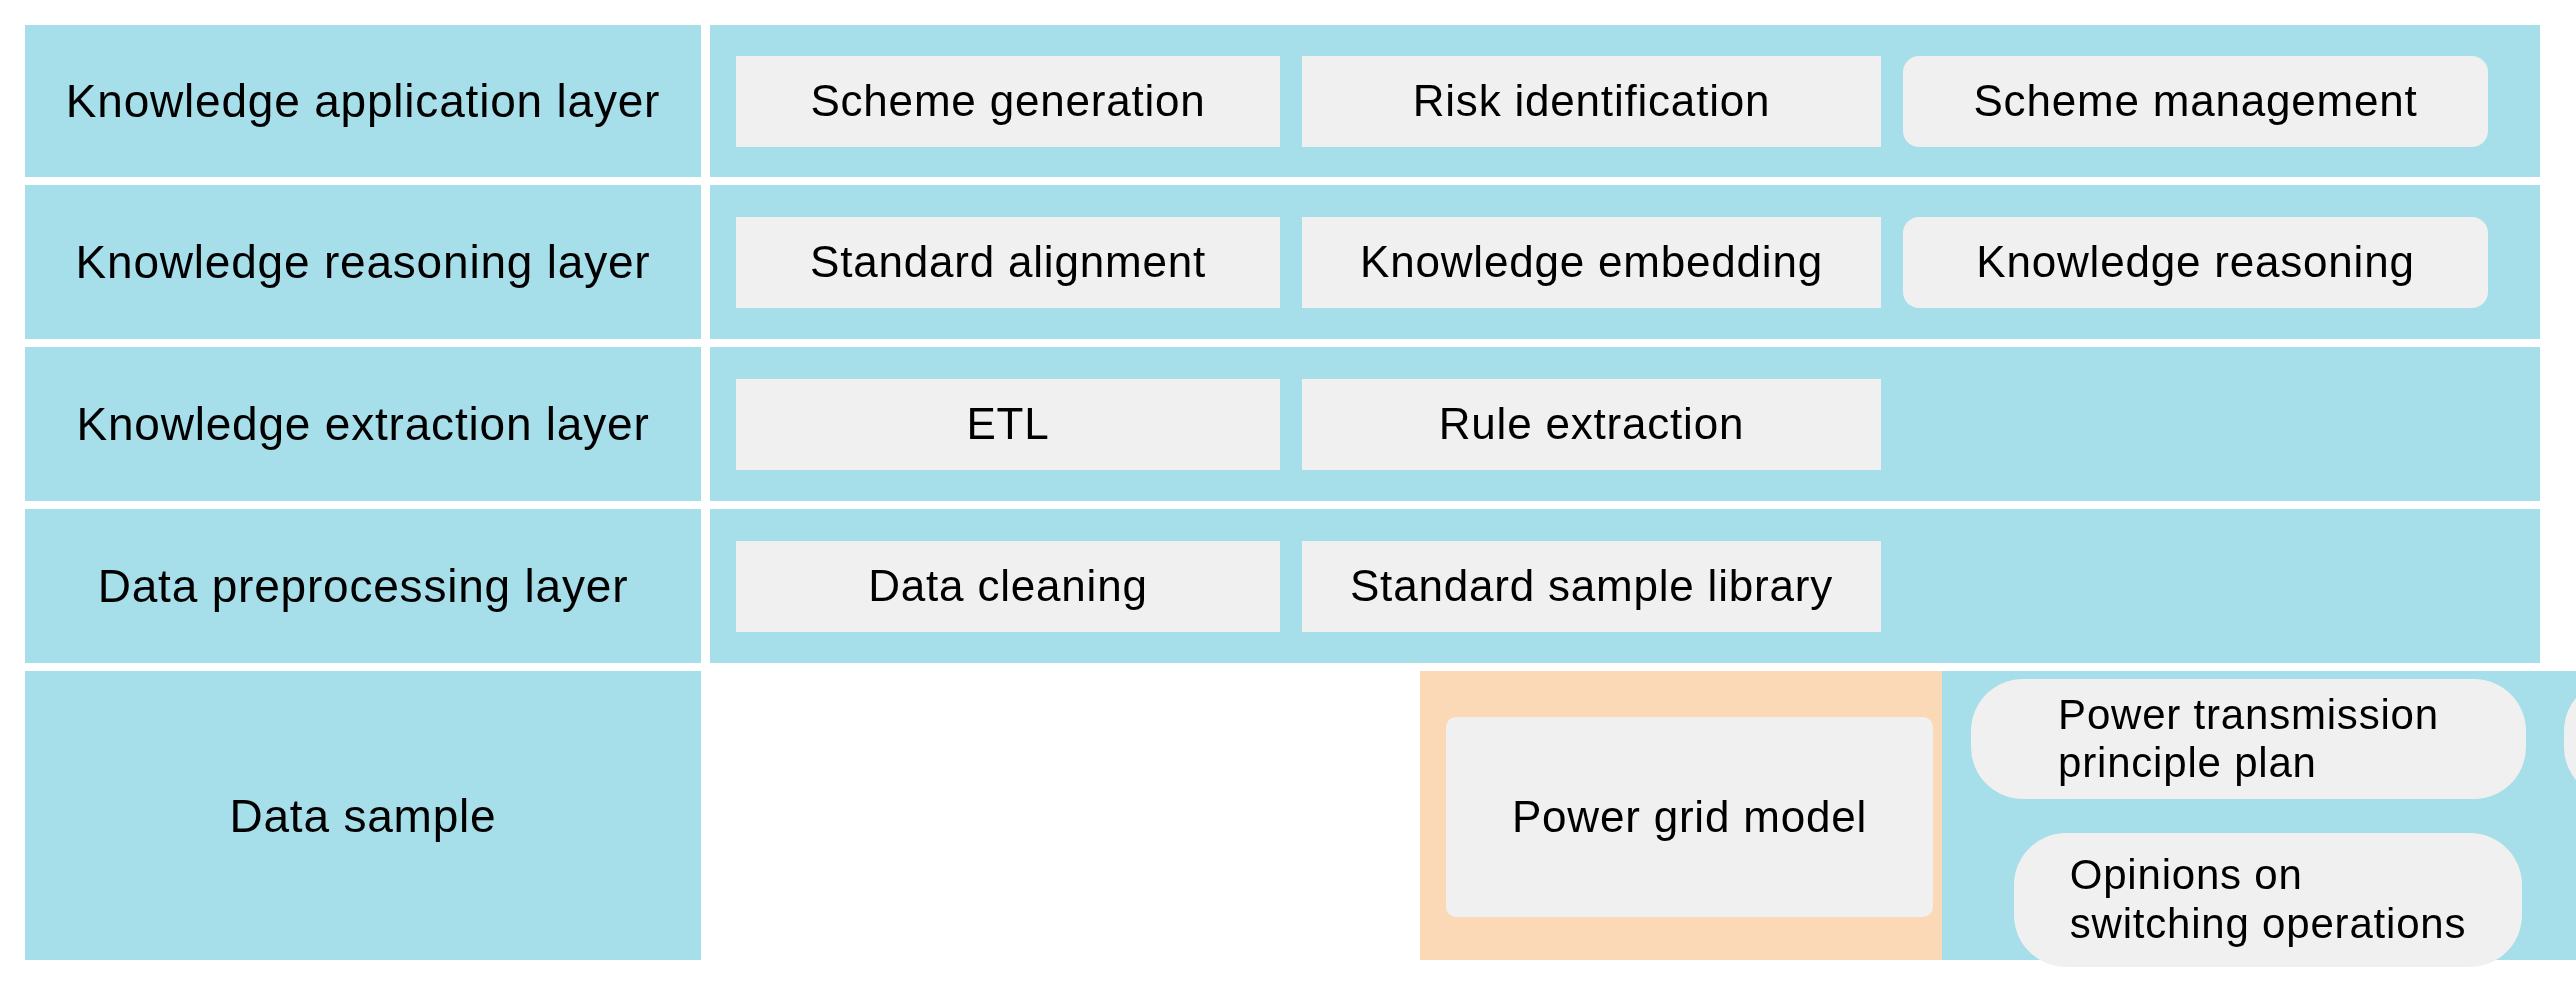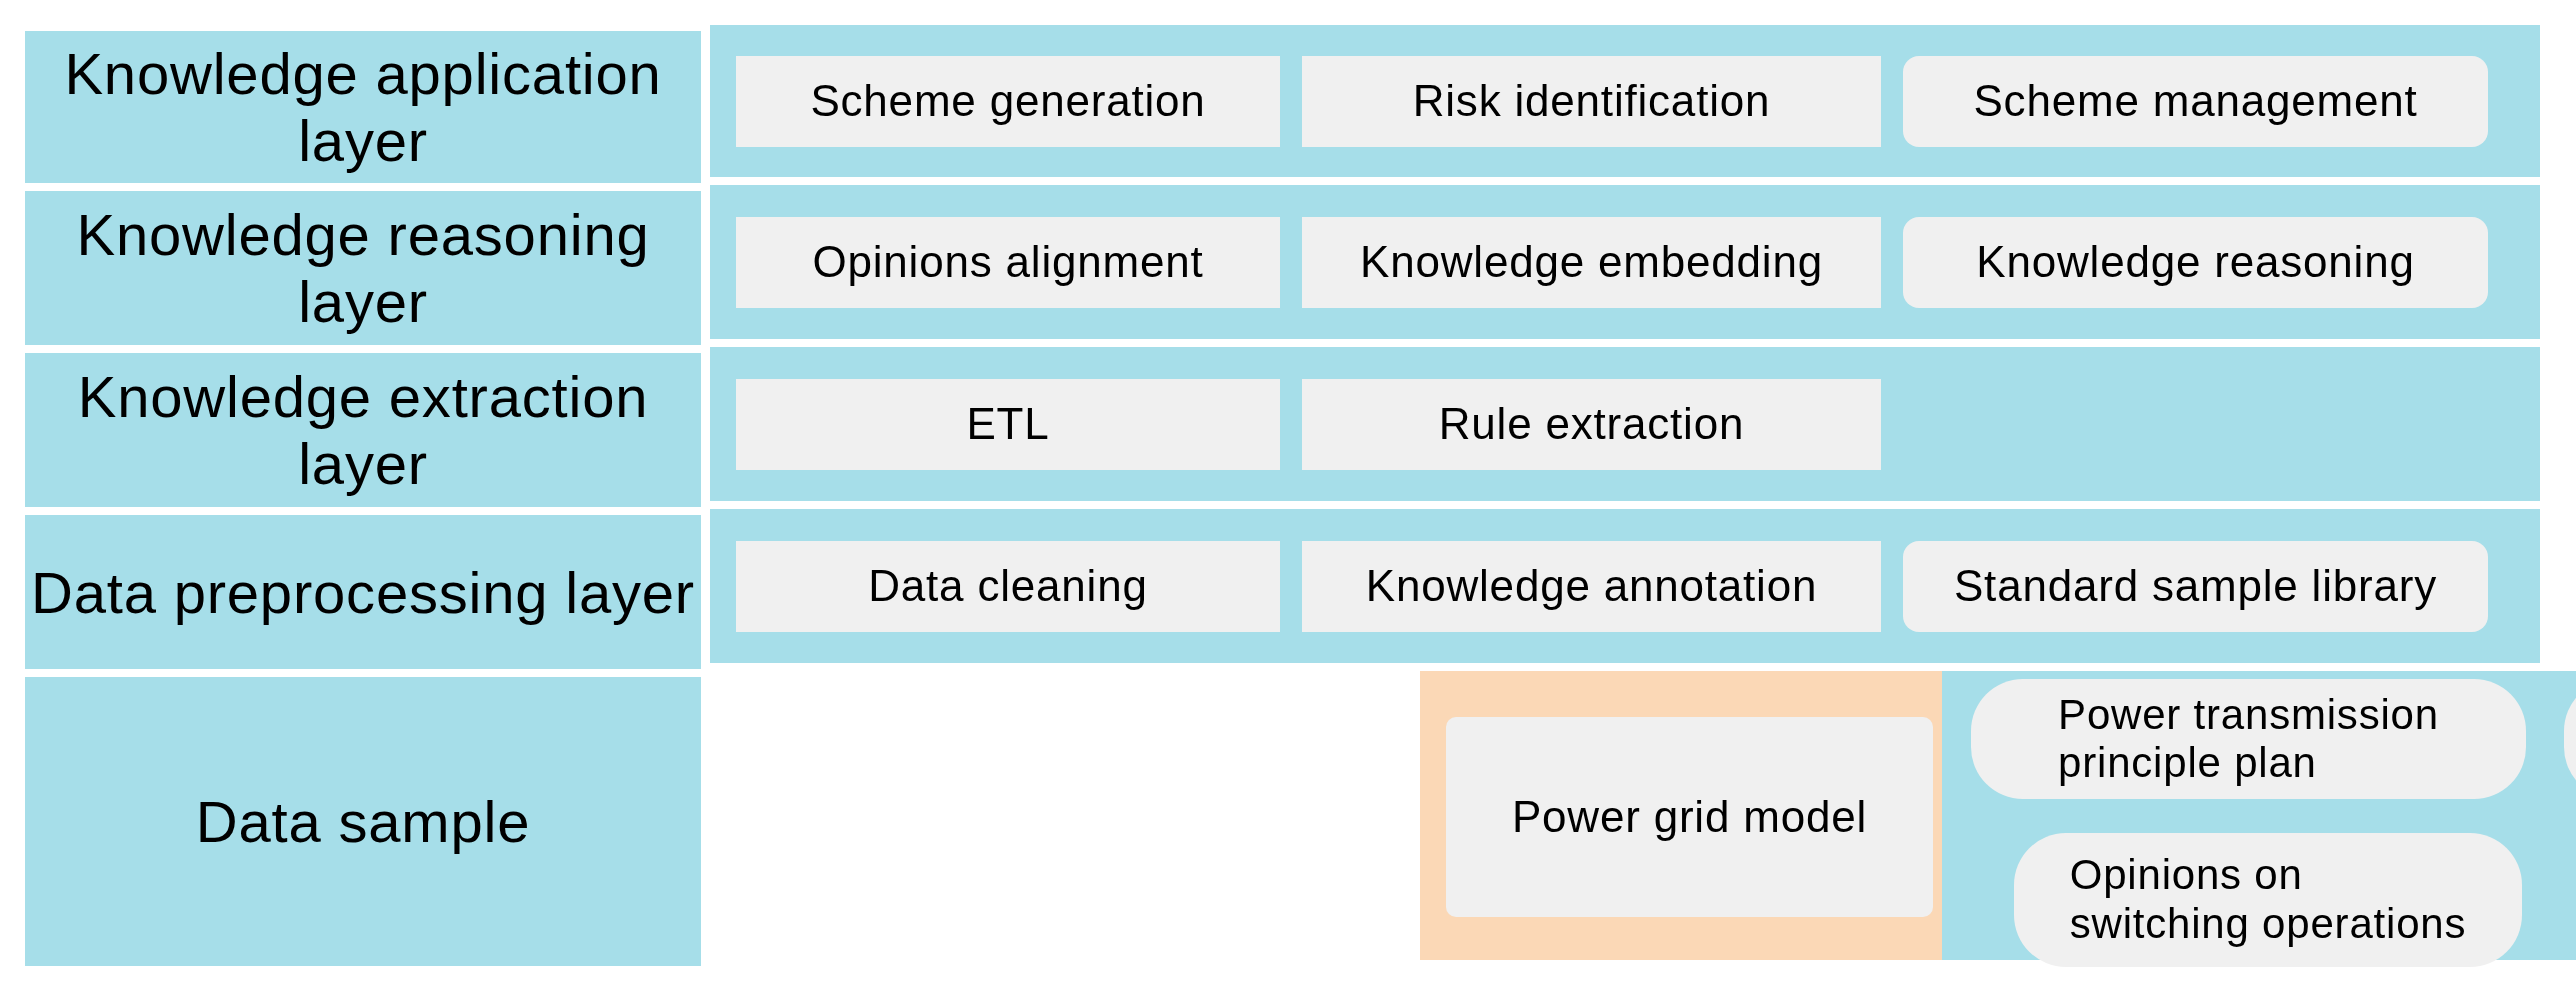--- a/index.html
+++ b/index.html
@@ -29,24 +29,23 @@
   .label-cell {
     position: absolute;
     left: 25px;
     top: 0;
     width: 676px;
     height: 100%;
     background: var(--band, #A6DEE9);
     display: flex;
     align-items: center;
     justify-content: center;
-    font-size: 58px;
+    font-size: 46px;
     letter-spacing: 0.8px;
     text-align: center;
-    margin-top: 6px;
   }
   .panel {
     position: absolute;
     left: 710px;
     top: 0;
     width: 1830px;
     height: 100%;
   }
   .panel.boxes {
     background: var(--band, #A6DEE9);
@@ -129,39 +128,38 @@
     <div class="panel boxes">
       <div class="mbox">Scheme generation</div>
       <div class="mbox">Risk identification</div>
       <div class="mbox">Scheme management</div>
     </div>
   </section>
 
   <section class="row r2">
     <div class="label-cell">Knowledge reasoning layer</div>
     <div class="panel boxes">
-      <div class="mbox">Opinions alignment</div>
+      <div class="mbox">Standard alignment</div>
       <div class="mbox">Knowledge embedding</div>
       <div class="mbox">Knowledge reasoning</div>
     </div>
   </section>
 
   <section class="row r3">
     <div class="label-cell">Knowledge extraction layer</div>
     <div class="panel boxes">
       <div class="mbox">ETL</div>
       <div class="mbox">Rule extraction</div>
     </div>
   </section>
 
   <section class="row r4">
     <div class="label-cell">Data preprocessing layer</div>
     <div class="panel boxes">
       <div class="mbox">Data cleaning</div>
-      <div class="mbox">Knowledge annotation</div>
       <div class="mbox">Standard sample library</div>
     </div>
   </section>
 
   <section class="row r5">
     <div class="label-cell">Data sample</div>
     <div class="panel">
       <div class="orange-block">
         <div class="grid-model-pill">Power grid model</div>
       </div>

